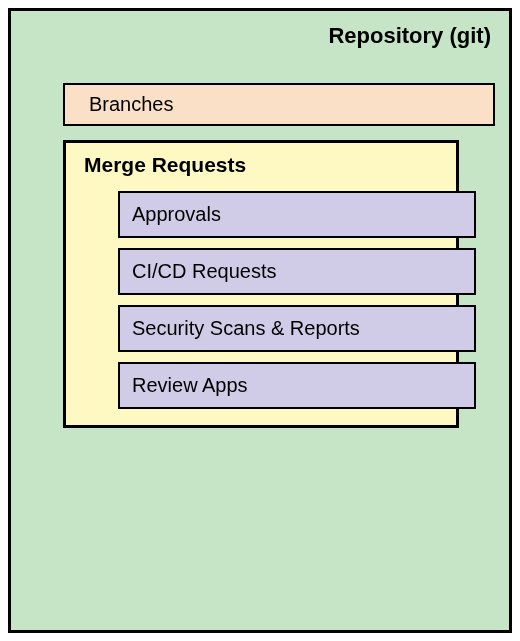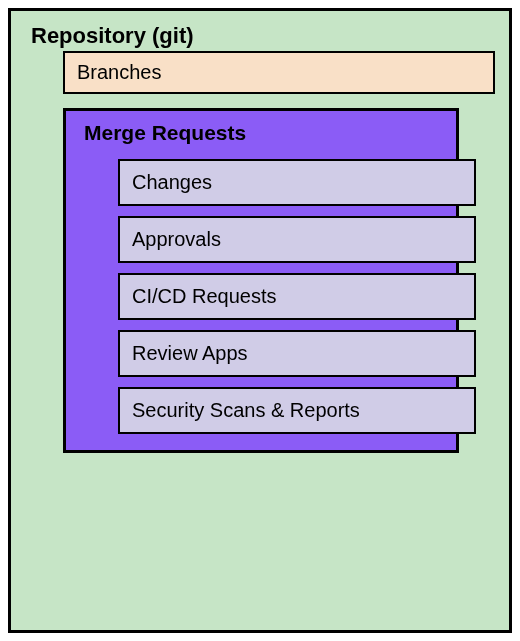--- a/index.html
+++ b/index.html
@@ -18,37 +18,38 @@
       height: 625px;
       margin: 8px;
       background: #c6e5c6;
       border: 3px solid #000000;
       padding: 12px 18px 18px 18px;
     }
     .repository-title {
       font-size: 22px;
       font-weight: bold;
       color: #000000;
-      margin-bottom: 2px;
+      margin-bottom: 34px;
       margin-left: 2px;
+      text-align: right;
     }
     .branches-box {
       width: 432px;
       margin-left: 34px;
       background: #f9e0c7;
       border: 2px solid #000000;
-      padding: 8px 12px;
+      padding: 8px 24px;
       font-size: 20px;
       color: #000000;
       margin-bottom: 14px;
     }
     .merge-requests-container {
       width: 396px;
       margin-left: 34px;
-      background: #8b5cf6;
+      background: #fef9c3;
       border: 3px solid #000000;
       padding: 10px 14px 16px 14px;
     }
     .merge-requests-title {
       font-size: 21px;
       font-weight: bold;
       color: #000000;
       margin-bottom: 14px;
       margin-left: 4px;
     }
@@ -70,19 +71,18 @@
 <body>
 
 <div class="repository-container">
   <div class="repository-title">Repository (git)</div>
 
   <div class="branches-box">Branches</div>
 
   <div class="merge-requests-container">
     <div class="merge-requests-title">Merge Requests</div>
 
-    <div class="mr-item">Changes</div>
     <div class="mr-item">Approvals</div>
     <div class="mr-item">CI/CD Requests</div>
+    <div class="mr-item">Security Scans &amp; Reports</div>
     <div class="mr-item">Review Apps</div>
-    <div class="mr-item">Security Scans &amp; Reports</div>
   </div>
 </div>
 
 </body></html>

